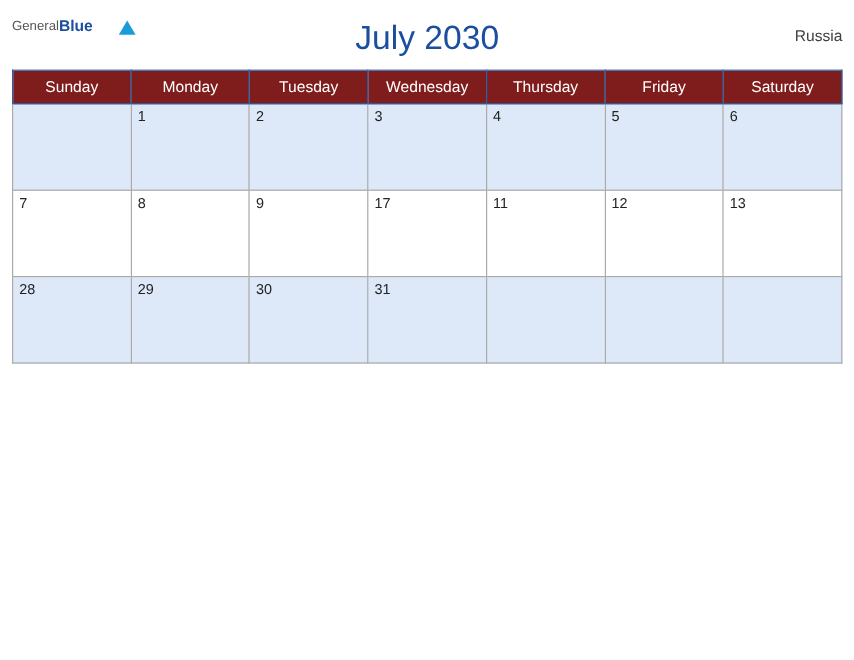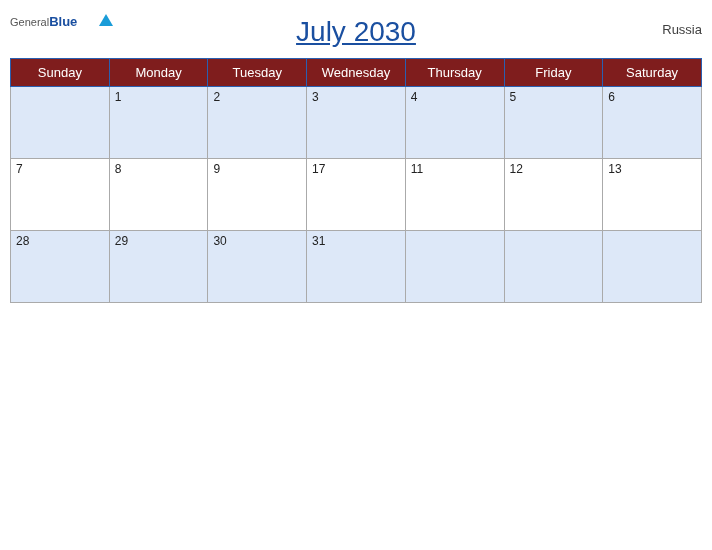--- a/index.html
+++ b/index.html
@@ -36,39 +36,38 @@
       font-size: 11px;
       color: #555;
       font-weight: normal;
     }
 
     .logo-blue {
       font-size: 13px;
       color: #1a4fa0;
       font-weight: bold;
       display: flex;
-      align-items: flex-start;
+      align-items: flex-end;
       gap: 20px;
     }
 
     .logo-triangle {
       width: 0;
       height: 0;
       border-left: 7px solid transparent;
       border-right: 7px solid transparent;
       border-bottom: 12px solid #1a9cd8;
       margin-left: 2px;
     }
 
     .title {
       font-size: 28px;
       color: #1a4fa0;
       font-weight: normal;
       text-align: center;
-      text-decoration: underline;
     }
 
     .country {
       position: absolute;
       right: 0;
       top: 12px;
       font-size: 13px;
       color: #404040;
     }
 

